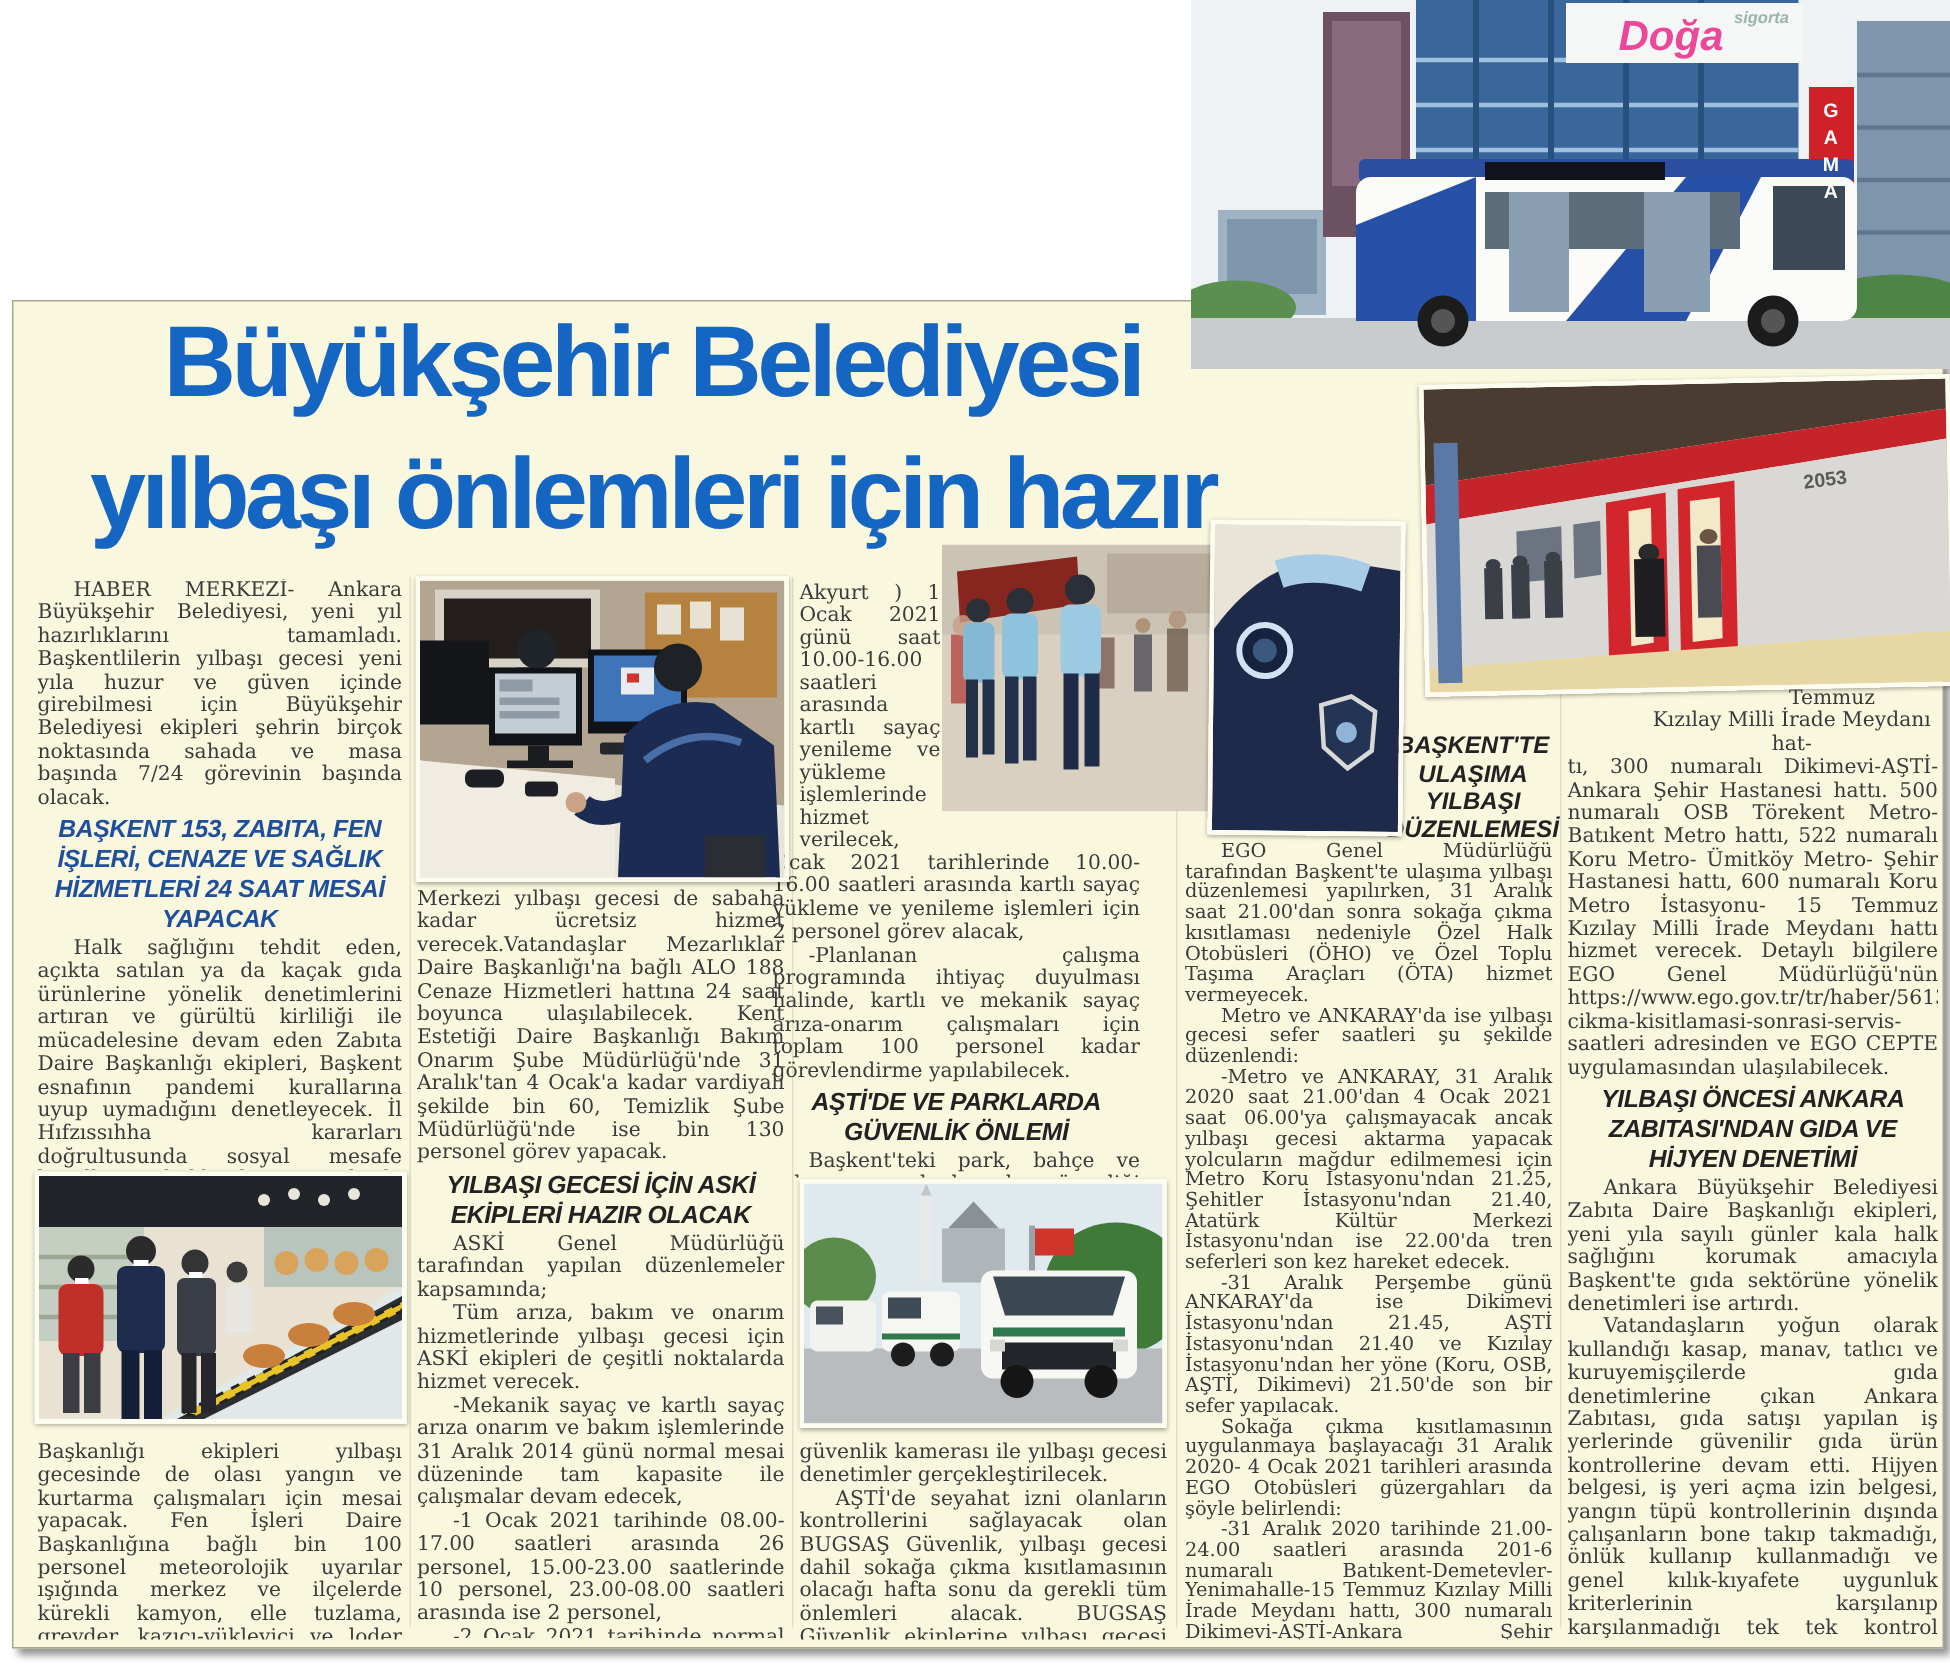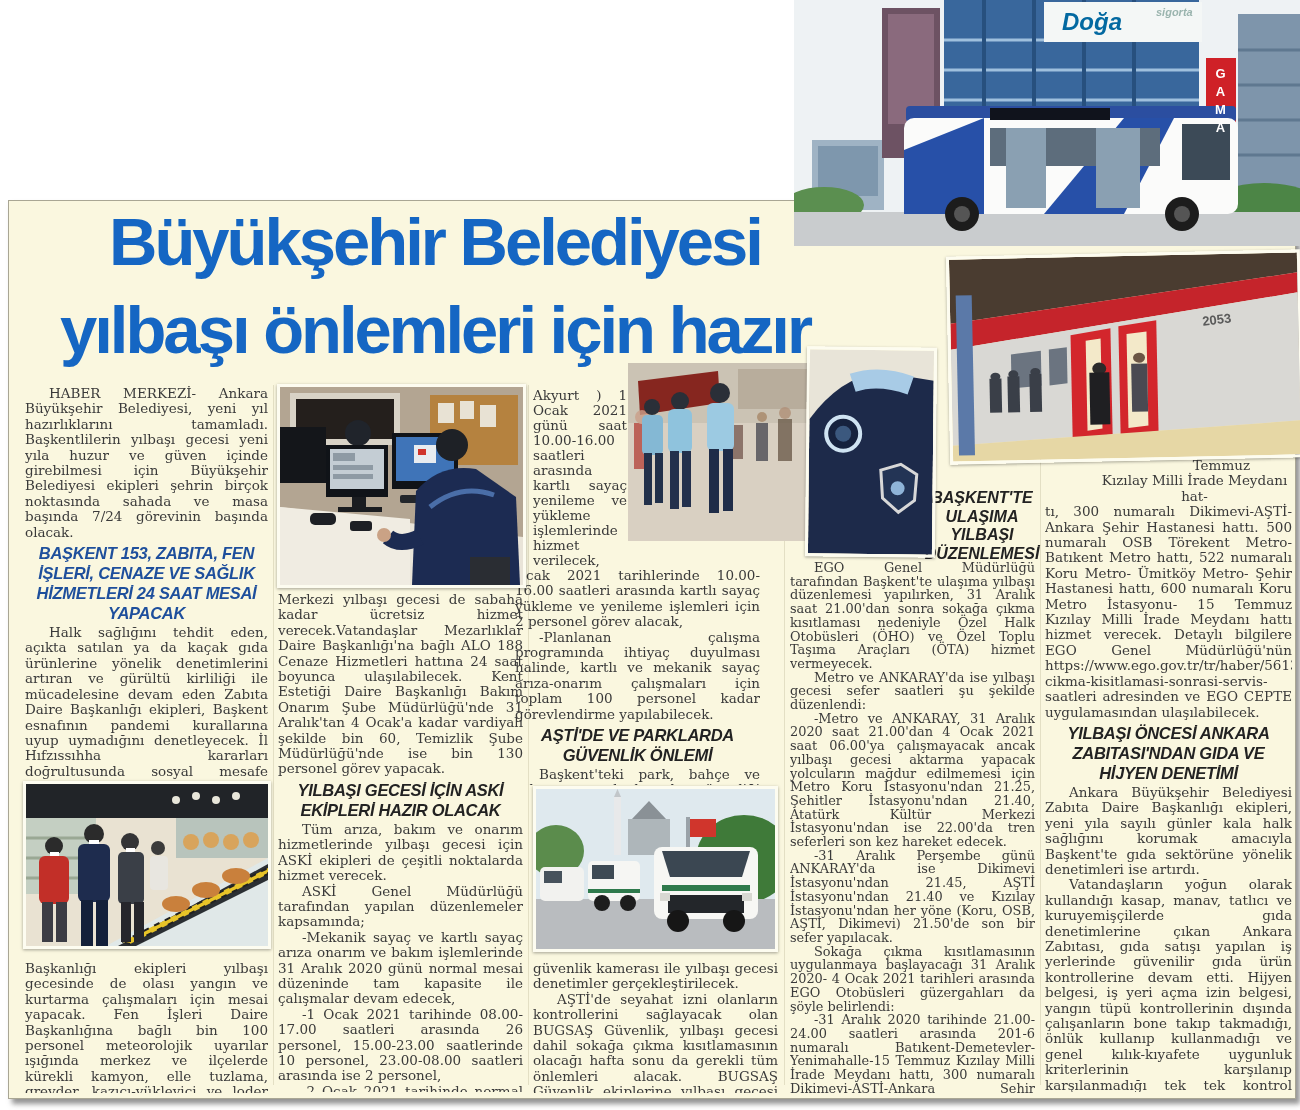--- a/index.html
+++ b/index.html
@@ -43,21 +43,21 @@
   .framed{border:3px solid #fdfcf0;box-shadow:0 1px 3px rgba(0,0,0,.35);}
   #ph-bus{left:794px;top:0;width:506px;height:246px;}
   #ph-metro{left:948px;top:253px;width:348px;height:202px;transform:rotate(-1.2deg);}
   #ph-street{left:628px;top:363px;width:186px;height:178px;}
   #ph-officer{left:806px;top:347px;width:124px;height:204px;transform:rotate(.6deg);}
   #ph-inspect{left:23px;top:781px;width:242px;height:162px;}
   #ph-office{left:277px;top:384px;width:243px;height:198px;}
   #ph-vans{left:533px;top:786px;width:239px;height:160px;}
   .photo svg{display:block;width:100%;height:100%;}
   .ovl{position:absolute;font-family:"Liberation Sans",sans-serif;z-index:7;}
-  #doga-sign{left:268px;top:8px;color:#0369a1;font-weight:700;font-style:italic;font-size:24px;}
+  #doga-sign{left:285px;top:8px;color:#ec4899;font-weight:700;font-style:italic;font-size:28px;}
   #doga-sub{left:362px;top:6px;color:#9ab4ae;font-size:11px;font-style:italic;font-weight:bold;}
   #gama-sign{left:419px;top:66px;color:#fff;font-weight:700;font-size:13px;
              writing-mode:vertical-rl;text-orientation:upright;letter-spacing:3px;}
   #train-no{left:252px;top:58px;color:#5a5a5a;font-size:13px;font-weight:700;transform:rotate(-6deg);}
 </style>
 </head>
 <body>
 
 <div id="panel"></div>
 <div class="colrule" style="left:273px"></div>
@@ -335,23 +335,23 @@
   <div class="subhead blue">BAŞKENT 153, ZABITA, FEN İŞLERİ, CENAZE VE SAĞLIK HİZMETLERİ 24 SAAT MESAİ YAPACAK</div>
   <p>Halk sağlığını tehdit eden, açıkta satılan ya da kaçak gıda ürünlerine yönelik denetimlerini artıran ve gürültü kirliliği ile mücadelesine devam eden Zabıta Daire Başkanlığı ekipleri, Başkent esnafının pandemi kurallarına uyup uymadığını denetleyecek. İl Hıfzıssıhha kararları doğrultusunda sosyal mesafe kuralları hakkında uyarılarda bulunacak olan Ankara Zabıtası sahada da durak ve otobüs hatlarında kontrolleri sıklaştıracak.  İtfaiye Daire</p>
 </div>
 <div class="col" id="col1b">
   <p class="flush">Başkanlığı ekipleri yılbaşı gecesinde de olası yangın ve kurtarma çalışmaları için mesai yapacak. Fen İşleri Daire Başkanlığına bağlı bin 100 personel meteorolojik uyarılar ışığında merkez ve ilçelerde kürekli kamyon, elle tuzlama, greyder, kazıcı-yükleyici ve loder ile 7/24 sahada hazır olacak. Sağlık İşleri Daire Başkanlığı Hayvan ambulansları başta olmak üzere Kurtuluş Evcil Hayvanlar Sağlık</p>
 </div>
 
 <div class="col" id="col2a">
   <p class="flush">Merkezi yılbaşı gecesi de sabaha kadar ücretsiz hizmet verecek.Vatandaşlar Mezarlıklar Daire Başkanlığı'na bağlı ALO 188 Cenaze Hizmetleri hattına 24 saat boyunca ulaşılabilecek. Kent Estetiği Daire Başkanlığı Bakım Onarım Şube Müdürlüğü'nde 31 Aralık'tan 4 Ocak'a kadar vardiyalı şekilde bin 60, Temizlik Şube Müdürlüğü'nde ise bin 130 personel görev yapacak.</p>
   <div class="subhead">YILBAŞI GECESİ İÇİN ASKİ EKİPLERİ HAZIR OLACAK</div>
+  <p>ASKİ Genel Müdürlüğü tarafından yapılan düzenlemeler kapsamında;</p>
   <p>Tüm arıza, bakım ve onarım hizmetlerinde yılbaşı gecesi için ASKİ ekipleri de çeşitli noktalarda hizmet verecek.</p>
-  <p>ASKİ Genel Müdürlüğü tarafından yapılan düzenlemeler kapsamında;</p>
-  <p>-Mekanik sayaç ve kartlı sayaç arıza onarım ve bakım işlemlerinde 31 Aralık 2020 günü normal mesai düzeninde tam kapasite ile çalışmalar devam edecek,</p>
+  <p>-Mekanik sayaç ve kartlı sayaç arıza onarım ve bakım işlemlerinde 31 Aralık 2014 günü normal mesai düzeninde tam kapasite ile çalışmalar devam edecek,</p>
   <p>-1 Ocak 2021 tarihinde 08.00-17.00 saatleri arasında 26 personel, 15.00-23.00 saatlerinde 10 personel, 23.00-08.00 saatleri arasında ise 2 personel,</p>
   <p>-2 Ocak 2021 tarihinde normal mesai düzeninde tam kapasite, 3 Ocak 2021 tarihinde 08.00-17.00 saatleri arasında 13 personel, 15.00-23.00 arasında 10 personel ile 23.00-08.00 saatleri arasında 2 personel ile sayaç arıza-onarım faaliyetleri sürdürülecek,</p>
 
 </div>
 
 <div class="col" id="col3n">
   <p class="flush">Akyurt ) 1 Ocak 2021 günü saat 10.00-16.00 saatleri arasında kartlı sayaç yenileme ve yükleme işlemlerinde hizmet verilecek,</p>
 
 </div>
 <div class="col" id="col3a">

